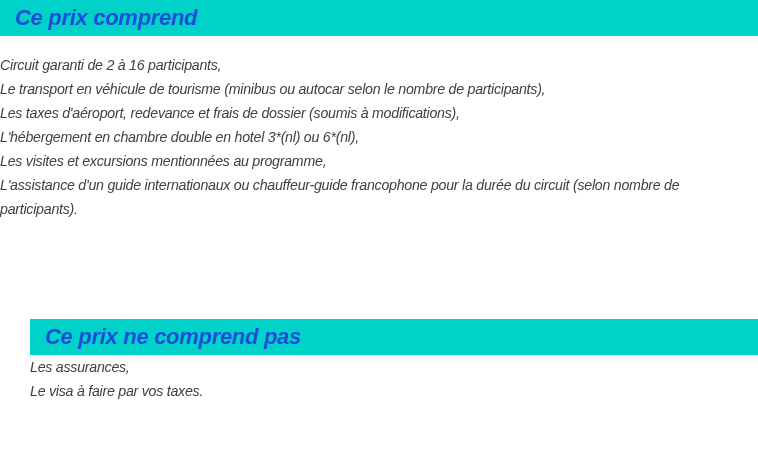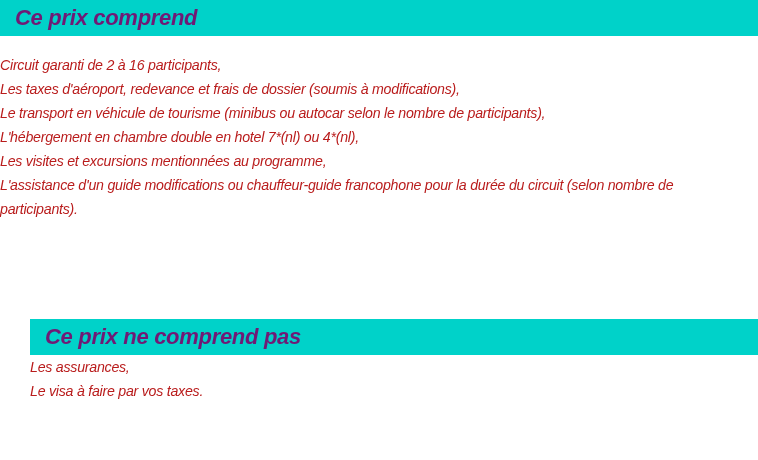--- a/index.html
+++ b/index.html
@@ -21,34 +21,34 @@
       box-sizing: border-box;
       padding-left: 15px;
       display: flex;
       align-items: center;
     }
     .section-header h2 {
       margin: 0;
       font-size: 22px;
       font-style: italic;
       font-weight: bold;
-      color: #701a75;
+      color: #1d4ed8;
       letter-spacing: -0.3px;
       font-family: "Liberation Sans", sans-serif;
     }
     .items {
       margin: 0;
       padding: 0;
       list-style: none;
     }
     .items li {
       font-size: 14.2px;
       font-style: italic;
       line-height: 24px;
-      color: #b91c1c;
+      color: #404040;
       font-family: "Liberation Sans", sans-serif;
       letter-spacing: -0.25px;
     }
     #section-included .items {
       padding-top: 17px;
       width: 740px;
     }
     #section-excluded {
       position: absolute;
       top: 319px;
@@ -60,25 +60,25 @@
   </style>
 </head>
 <body>
 
 <section id="section-included">
   <div class="section-header">
     <h2>Ce prix comprend</h2>
   </div>
   <ul class="items">
     <li>Circuit garanti de 2 à 16 participants,</li>
+    <li>Le transport en véhicule de tourisme (minibus ou autocar selon le nombre de participants),</li>
     <li>Les taxes d'aéroport, redevance et frais de dossier (soumis à modifications),</li>
-    <li>Le transport en véhicule de tourisme (minibus ou autocar selon le nombre de participants),</li>
-    <li>L'hébergement en chambre double en hotel 7*(nl) ou 4*(nl),</li>
+    <li>L'hébergement en chambre double en hotel 3*(nl) ou 6*(nl),</li>
     <li>Les visites et excursions mentionnées au programme,</li>
-    <li>L'assistance d'un guide modifications ou chauffeur-guide francophone pour la durée du circuit (selon nombre de participants).</li>
+    <li>L'assistance d'un guide internationaux ou chauffeur-guide francophone pour la durée du circuit (selon nombre de participants).</li>
   </ul>
 </section>
 
 <section id="section-excluded">
   <div class="section-header">
     <h2>Ce prix ne comprend pas</h2>
   </div>
   <ul class="items">
     <li>Les assurances,</li>
     <li>Le visa à faire par vos taxes.</li>

